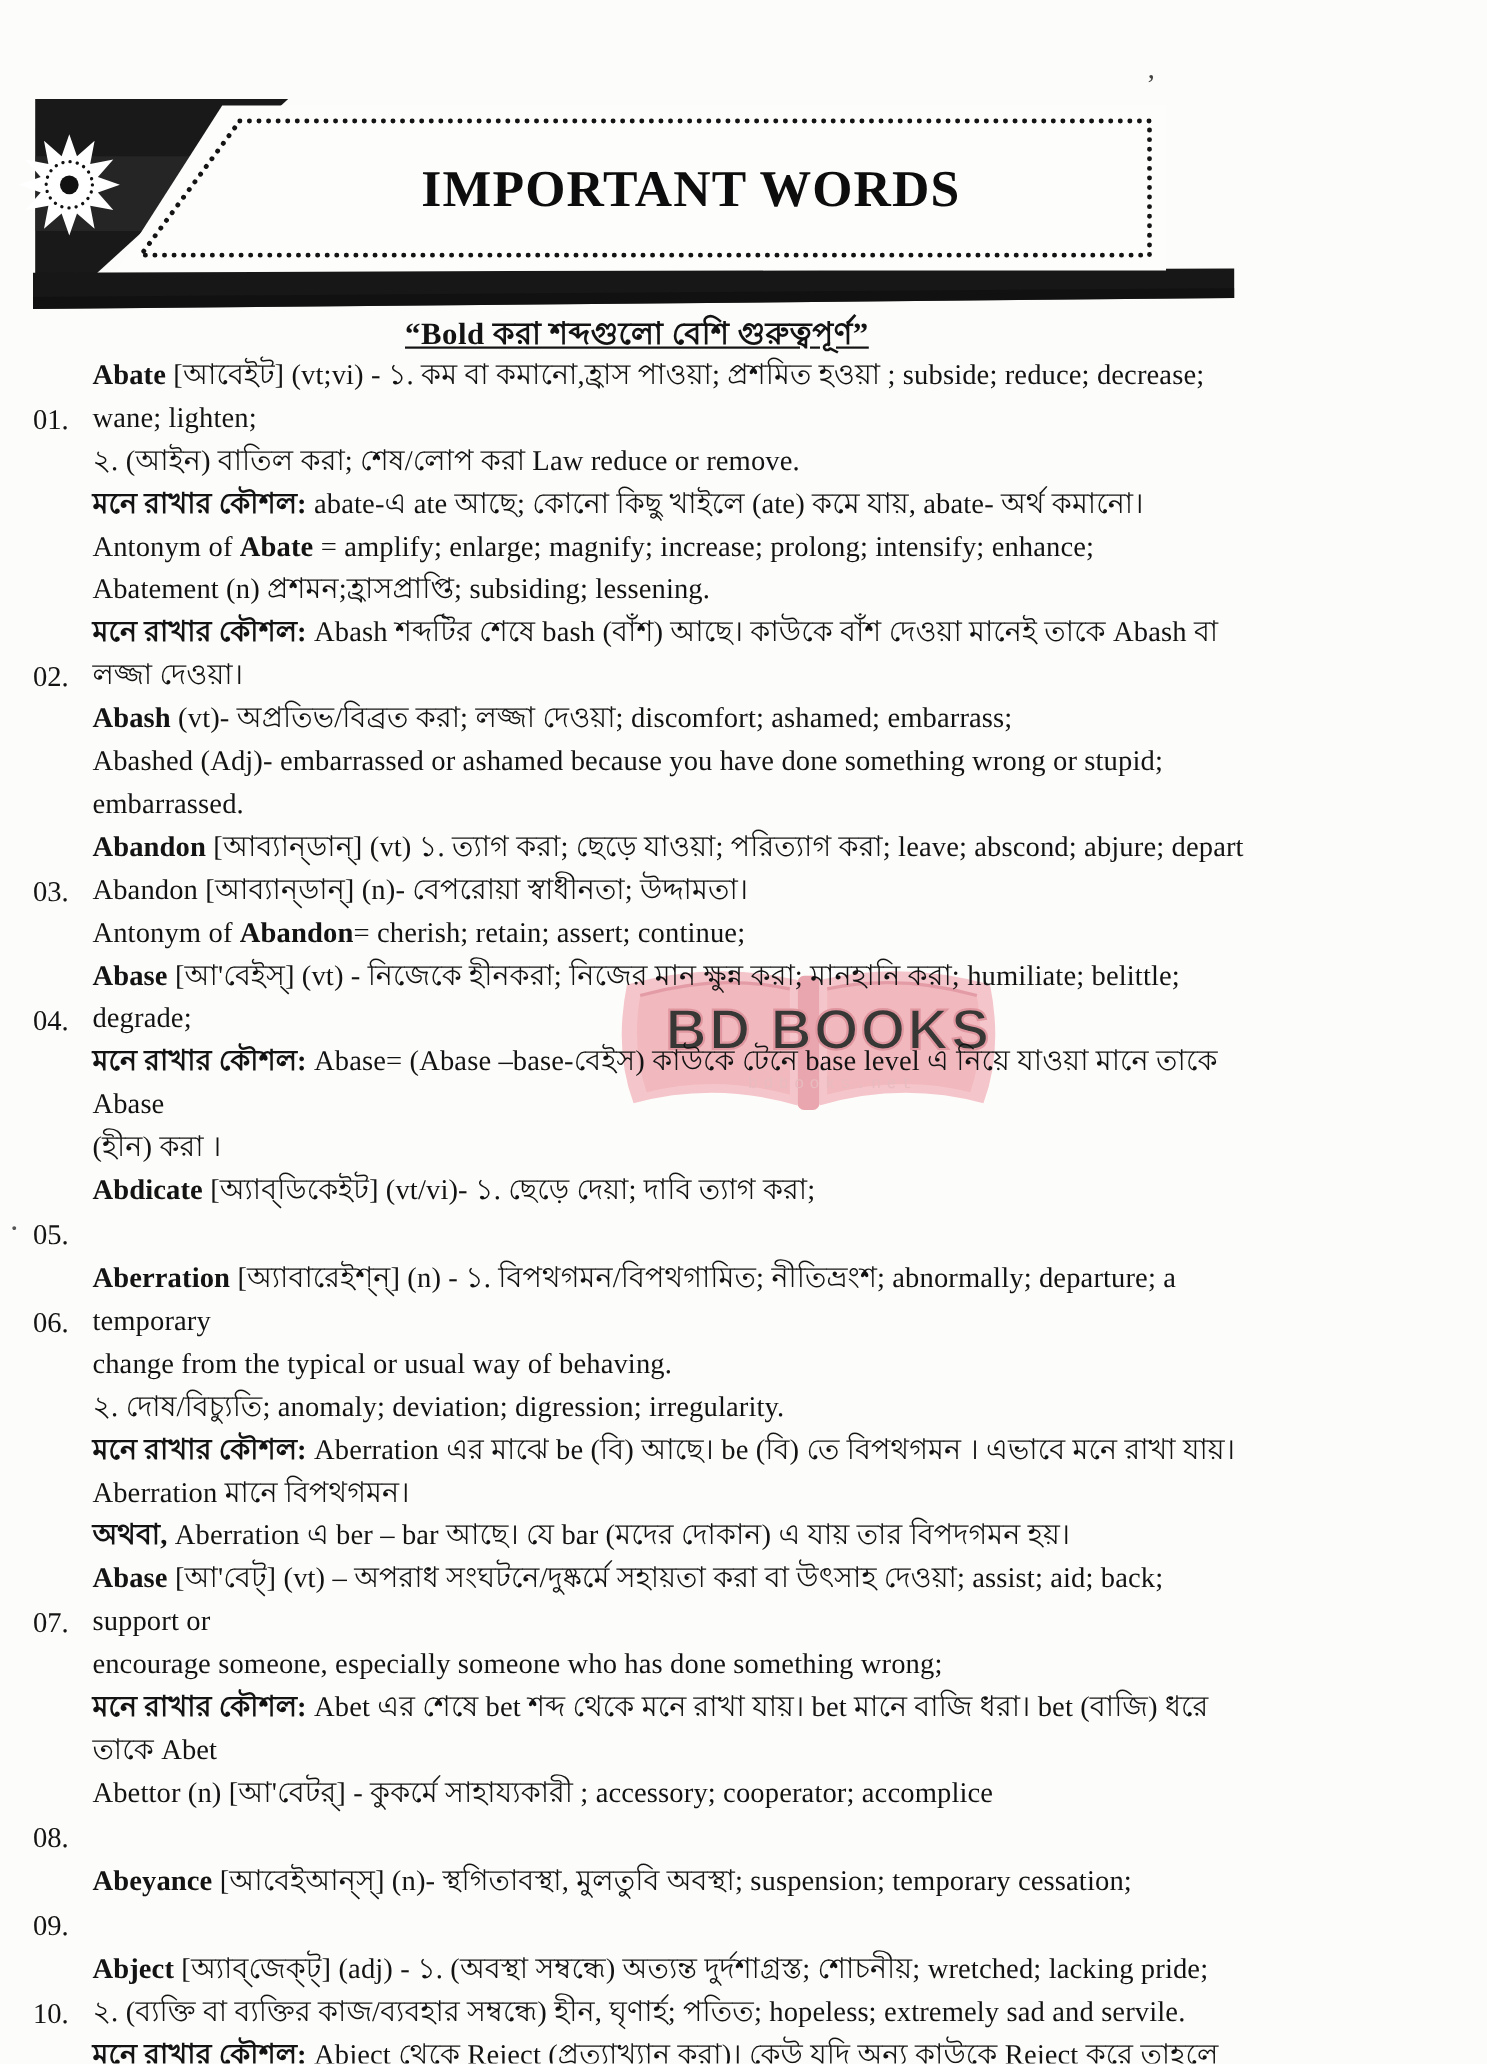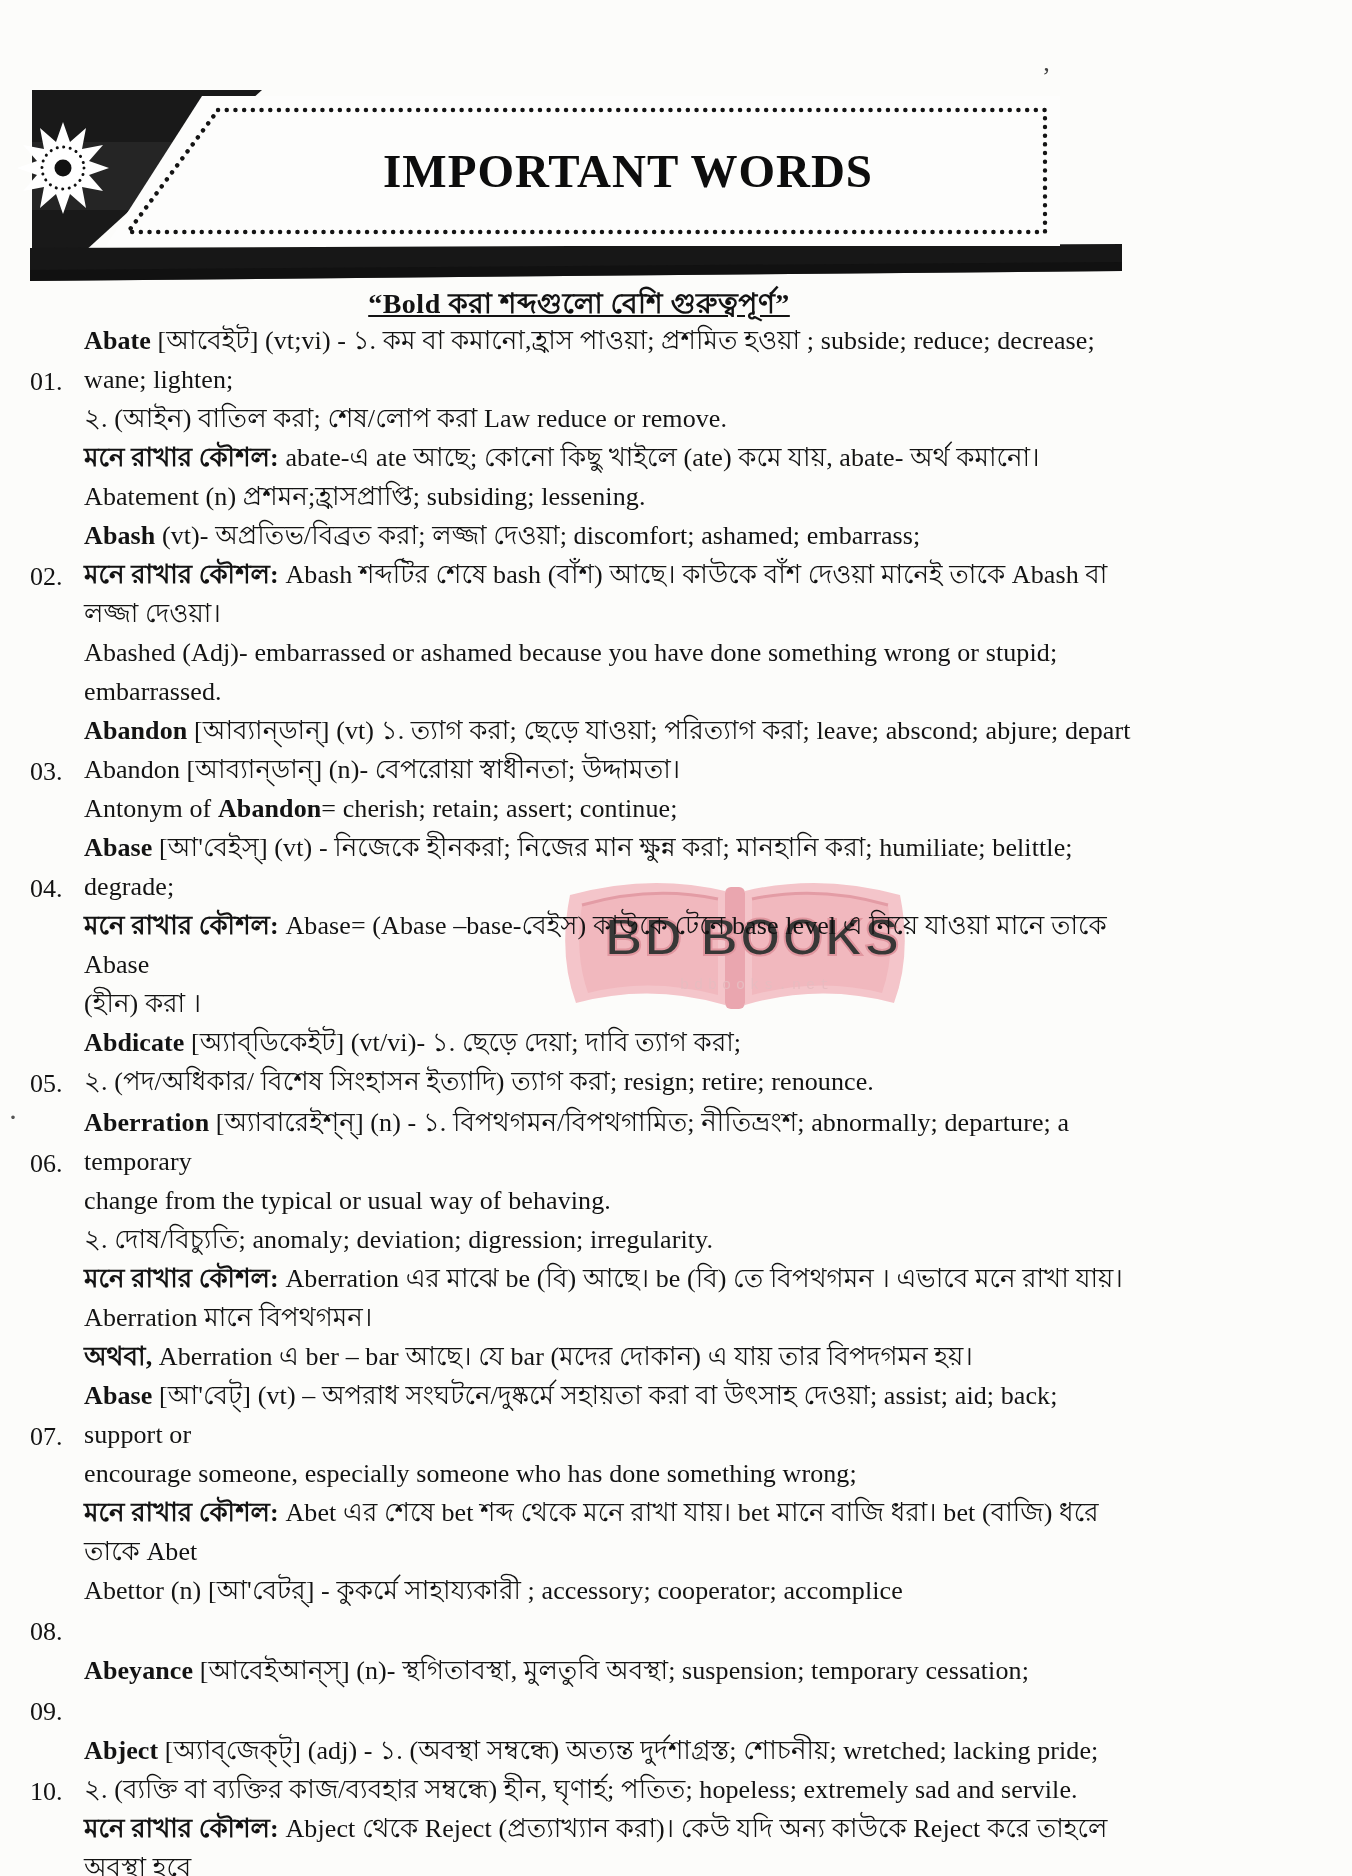--- a/index.html
+++ b/index.html
@@ -111,28 +111,29 @@
   <div class="wm-sub">bdbooks.net</div>
 </div>
 
 <div class="entries">
     <div class="entry">
       <div class="num">01.</div>
       <div class="ebody">
         <div class="line"><span class="b">Abate</span><span> [আবেইট] (vt;vi) - ১. কম বা কমানো,হ্রাস পাওয়া; প্রশমিত হওয়া ; subside; reduce; decrease; wane; lighten;</span></div>
         <div class="line"><span>২. (আইন) বাতিল করা; শেষ/লোপ করা Law reduce or remove.</span></div>
         <div class="line"><span class="b">মনে রাখার কৌশল:</span><span> abate-এ ate আছে; কোনো কিছু খাইলে (ate) কমে যায়, abate- অর্থ কমানো।</span></div>
+        <div class="line"><span>Antonym of </span><span class="b">Abate</span><span> = amplify; enlarge; magnify; increase; prolong; intensify; enhance;</span></div>
         <div class="line"><span>Abatement (n) প্রশমন;হ্রাসপ্রাপ্তি; subsiding; lessening.</span></div>
       </div>
     </div>
     <div class="entry">
       <div class="num">02.</div>
       <div class="ebody">
+        <div class="line"><span class="b">মনে রাখার কৌশল:</span><span> Abash শব্দটির শেষে bash (বাঁশ) আছে। কাউকে বাঁশ দেওয়া মানেই তাকে Abash বা লজ্জা দেওয়া।</span></div>
         <div class="line"><span class="b">Abash</span><span> (vt)- অপ্রতিভ/বিব্রত করা; লজ্জা দেওয়া; discomfort; ashamed; embarrass;</span></div>
-        <div class="line"><span class="b">মনে রাখার কৌশল:</span><span> Abash শব্দটির শেষে bash (বাঁশ) আছে। কাউকে বাঁশ দেওয়া মানেই তাকে Abash বা লজ্জা দেওয়া।</span></div>
         <div class="line"><span>Abashed (Adj)- embarrassed or ashamed because you have done something wrong or stupid;</span></div>
         <div class="line"><span>embarrassed.</span></div>
       </div>
     </div>
     <div class="entry">
       <div class="num">03.</div>
       <div class="ebody">
         <div class="line"><span class="b">Abandon</span><span> [আব্যান্‌ডান্] (vt) ১. ত্যাগ করা; ছেড়ে যাওয়া; পরিত্যাগ করা; leave; abscond; abjure; depart</span></div>
         <div class="line"><span>Abandon [আব্যান্‌ডান্] (n)- বেপরোয়া স্বাধীনতা; উদ্দামতা।</span></div>
         <div class="line"><span>Antonym of </span><span class="b">Abandon</span><span>= cherish; retain; assert; continue;</span></div>
@@ -143,21 +144,20 @@
       <div class="ebody">
         <div class="line"><span class="b">Abase</span><span> [আ'বেইস্] (vt) - নিজেকে হীনকরা; নিজের মান ক্ষুন্ন করা; মানহানি করা; humiliate; belittle; degrade;</span></div>
         <div class="line"><span class="b">মনে রাখার কৌশল:</span><span> Abase= (Abase –base-বেইস) কাউকে টেনে base level এ নিয়ে যাওয়া মানে তাকে Abase</span></div>
         <div class="line"><span>(হীন) করা ।</span></div>
       </div>
     </div>
     <div class="entry">
       <div class="num">05.</div>
       <div class="ebody">
         <div class="line"><span class="b">Abdicate</span><span> [অ্যাব্‌ডিকেইট] (vt/vi)- ১. ছেড়ে দেয়া; দাবি ত্যাগ করা;</span></div>
-        <div class="line"><span>২. (পদ/অধিকার/ বিশেষ সিংহাসন ইত্যাদি) ত্যাগ করা; resign; retire; renounce.</span></div>
       </div>
     </div>
     <div class="entry">
       <div class="num">06.</div>
       <div class="ebody">
         <div class="line"><span class="b">Aberration</span><span> [অ্যাবারেইশ্‌ন্] (n) - ১. বিপথগমন/বিপথগামিত; নীতিভ্রংশ; abnormally; departure; a temporary</span></div>
         <div class="line"><span>change from the typical or usual way of behaving.</span></div>
         <div class="line"><span>২. দোষ/বিচ্যুতি; anomaly; deviation; digression; irregularity.</span></div>
         <div class="line"><span class="b">মনে রাখার কৌশল:</span><span> Aberration এর মাঝে be (বি) আছে। be (বি) তে বিপথগমন । এভাবে মনে রাখা যায়।</span></div>
         <div class="line"><span>Aberration মানে বিপথগমন।</span></div>

